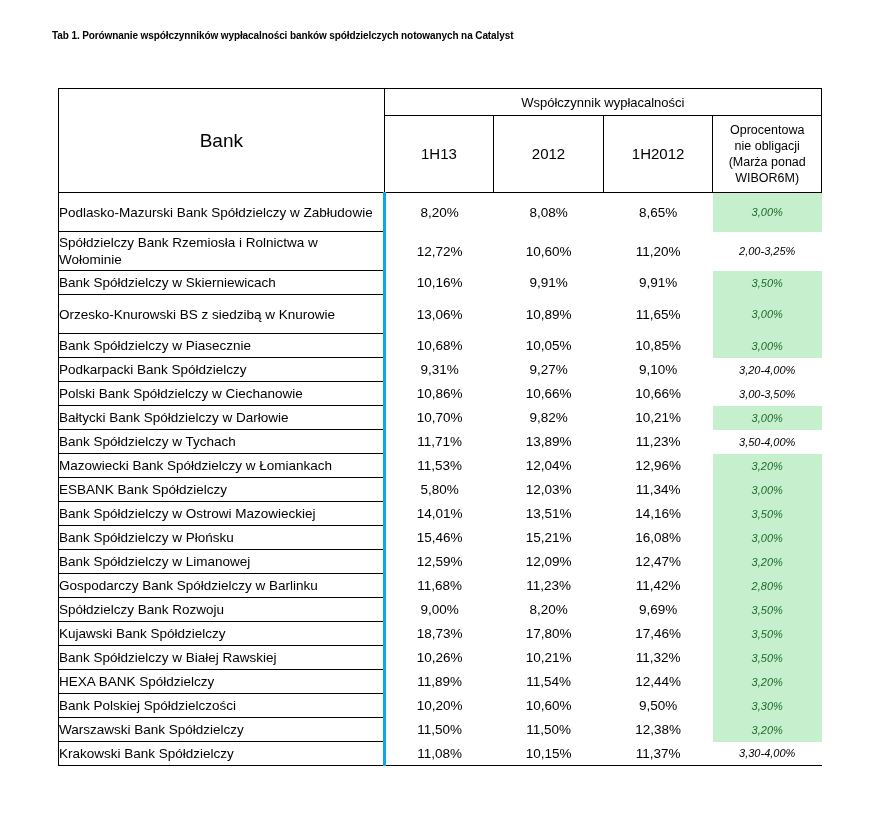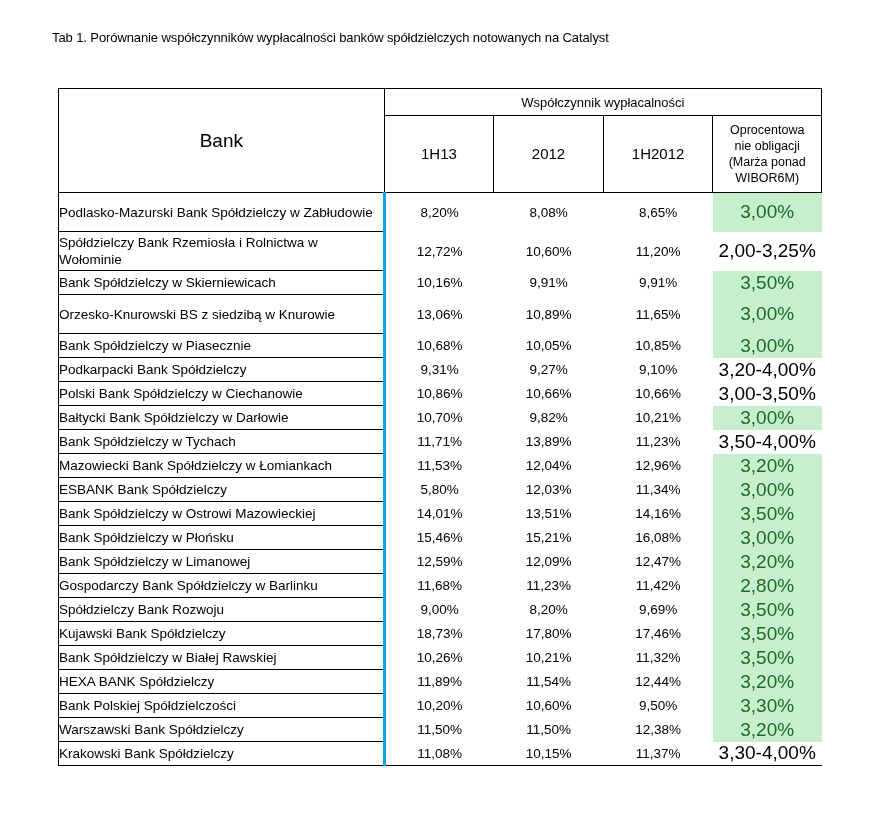--- a/index.html
+++ b/index.html
@@ -13,22 +13,22 @@
     font-family: "Liberation Sans", sans-serif;
     color: #000000;
     overflow: hidden;
     position: relative;
   }
 
   .page-title {
     position: absolute;
     left: 52px;
     top: 30px;
-    font-size: 13px;
-    font-weight: normal;
+    font-size: 10px;
+    font-weight: bold;
     letter-spacing: -0.1px;
     white-space: nowrap;
     text-align: right;
   }
 
   .table-wrap {
     position: absolute;
     left: 58px;
     top: 88px;
     width: 764px;
@@ -83,22 +83,23 @@
     line-height: 17px;
     text-align: left;
   }
   td.num {
     text-align: center;
     font-size: 13.5px;
     border: none;
   }
   td.last-col {
     text-align: center;
-    font-size: 19px;
+    font-size: 11px;
     border: none;
+    font-style: italic;
   }
   td.last-col.green {
     background: #c6efce;
     color: #1d6b26;
   }
 
   tr.tall td { height: 38px; }
   tr.short td { height: 23px; }
 
   

